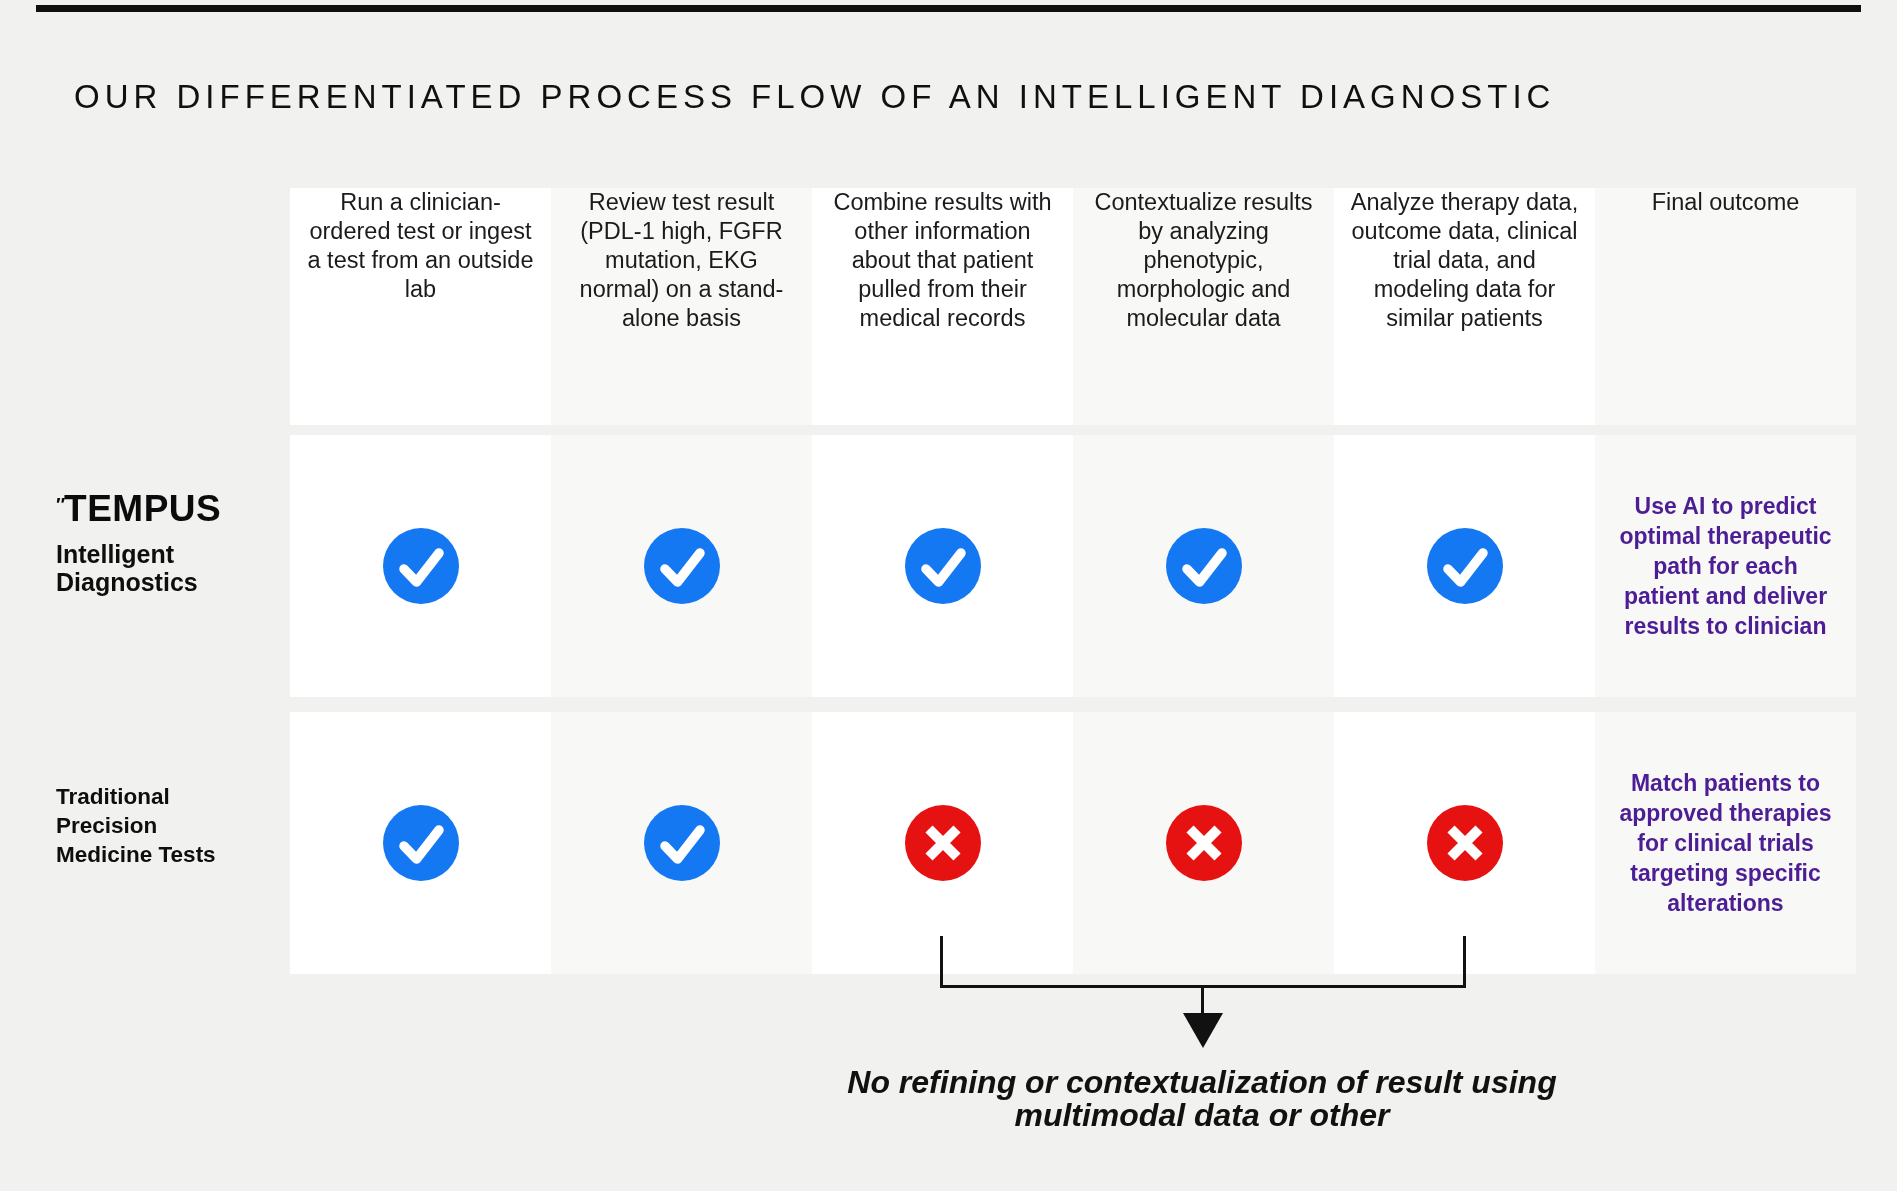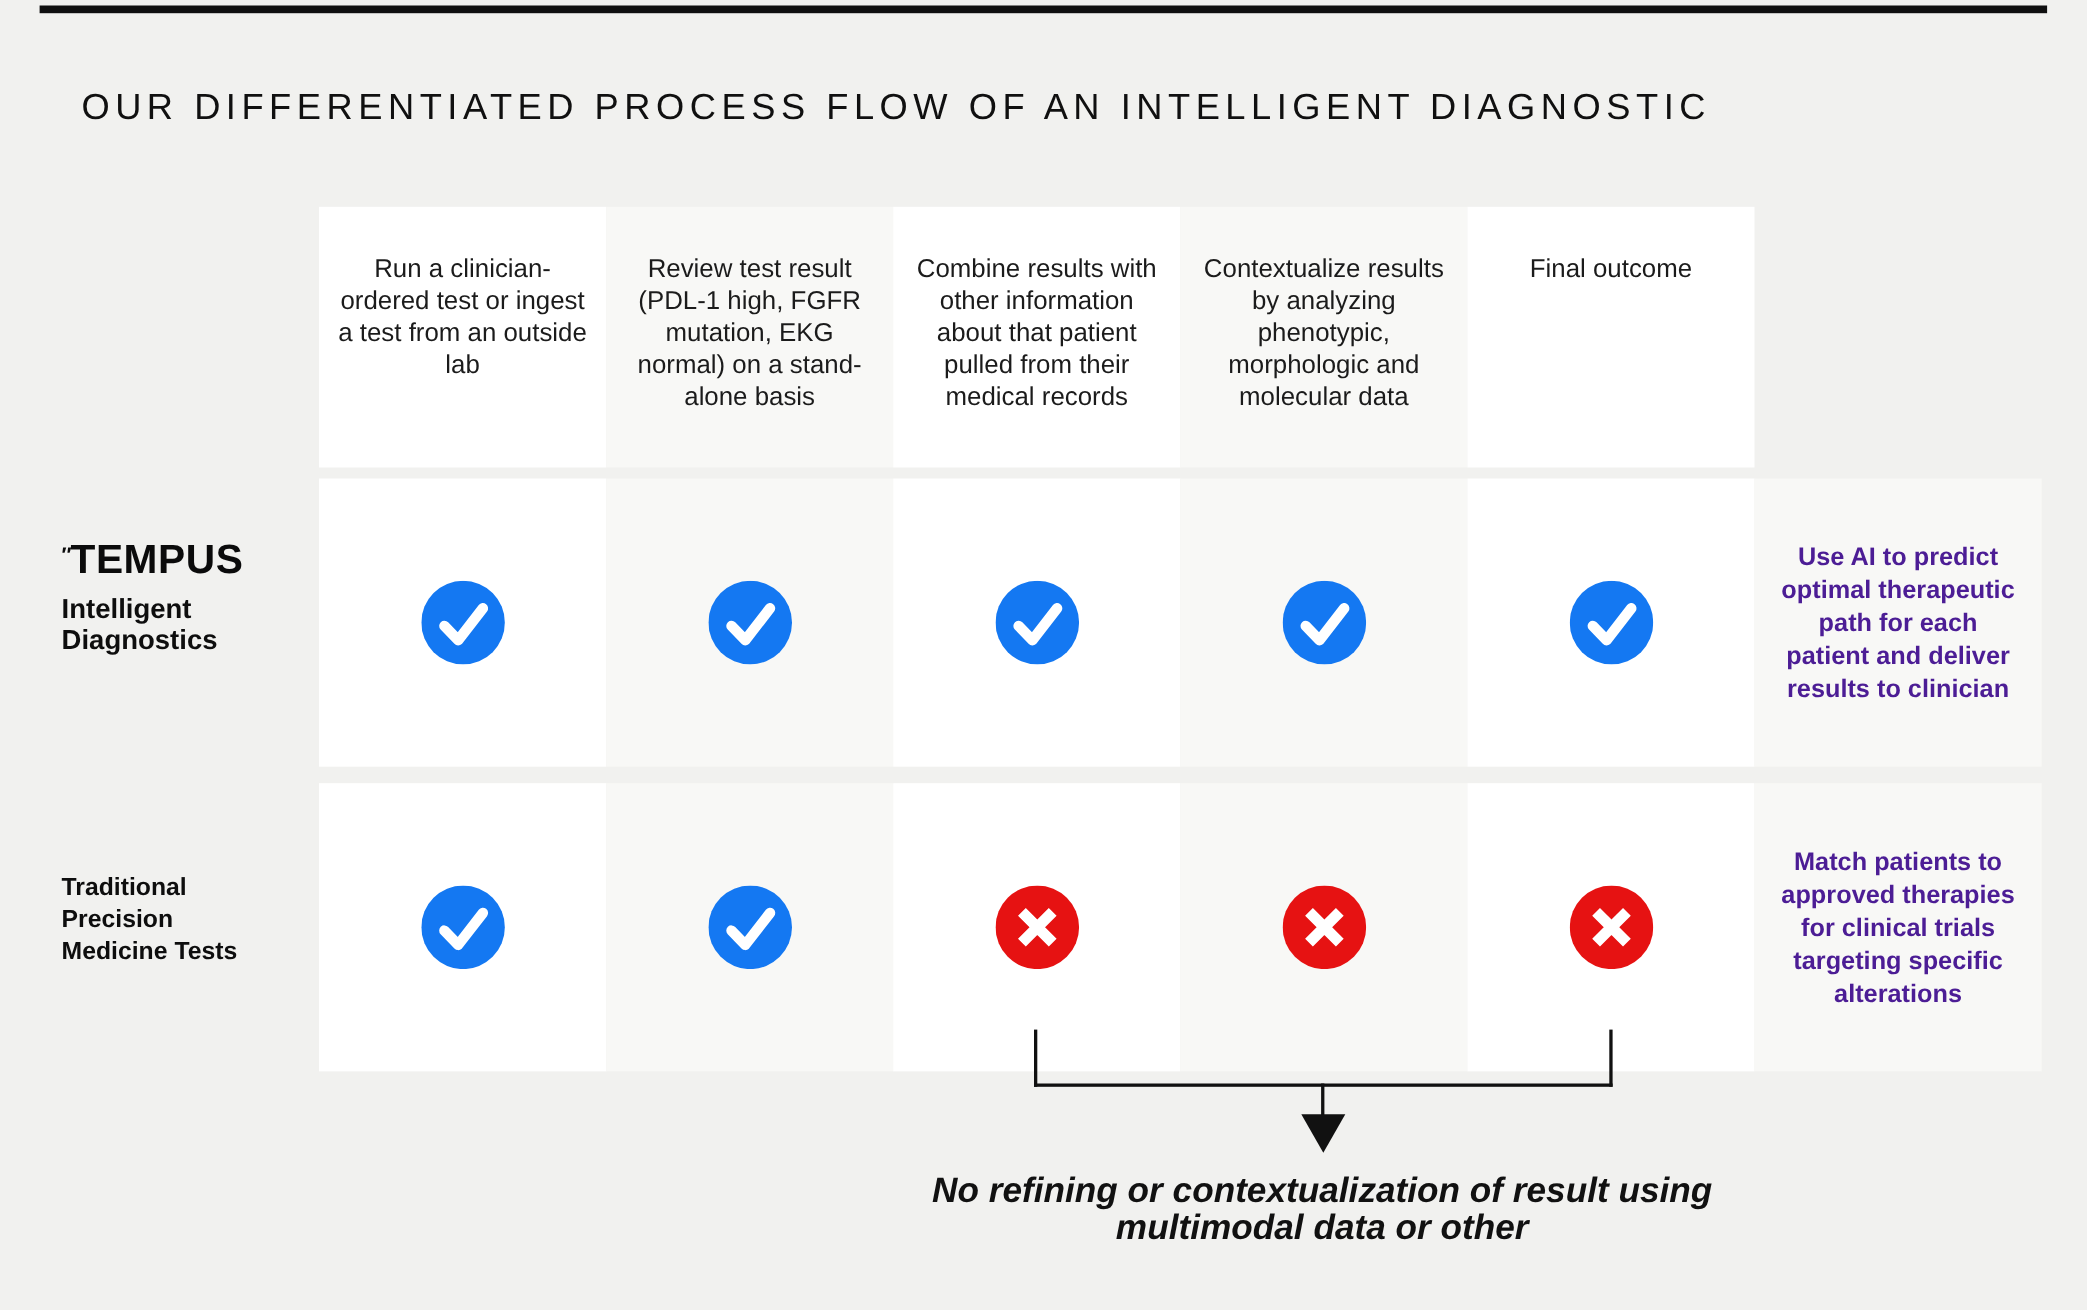--- a/index.html
+++ b/index.html
@@ -26,36 +26,36 @@
   
   .row{position:absolute;left:290px;width:1566px;display:flex;}
   .header-row{top:188px;height:237px;}
   #row-tempus{top:435px;height:262px;}
   #row-trad{top:712px;height:262px;}
   .cell{flex:0 0 261px;display:flex;align-items:center;justify-content:center;}
   .row .cell:nth-child(odd){background:#ffffff;}
   .row .cell:nth-child(even){background:#f8f8f6;}
   .hcell{align-items:flex-start;}
   .htext{
-    padding-top:42px;width:232px;text-align:center;
+    width:232px;text-align:center;
     font-size:23.5px;line-height:29px;color:#1b1b1b;font-weight:400;
   }
   .otext{
     width:216px;text-align:center;
     font-size:23px;line-height:30px;font-weight:700;color:#4c1d95;
   }
   .icon-slot{width:76px;height:76px;}
   .icon-slot svg{display:block;}
 
   
   .tempus-block{left:56px;top:488px;width:210px;}
   .brand{font-size:37px;font-weight:900;letter-spacing:0.5px;color:#0b0b0b;white-space:nowrap;}
   .ticks{font-size:0.52em;position:relative;top:-0.5em;margin-right:-0.06em;letter-spacing:0;}
   .sublabel{margin-top:10px;width:150px;font-size:25px;font-weight:700;line-height:28px;color:#0e0e0e;}
-  .trad-label{left:56px;top:782px;width:172px;font-size:22.5px;font-weight:700;line-height:29px;color:#0e0e0e;margin-top:10px;}
+  .trad-label{left:56px;top:782px;width:172px;font-size:22.5px;font-weight:700;line-height:29px;color:#0e0e0e;}
 
   
   .bk{background:#111111;}
   .bk-left{left:940px;top:936px;width:3px;height:52px;}
   .bk-right{left:1463px;top:936px;width:3px;height:52px;}
   .bk-bar{left:940px;top:985px;width:526px;height:3px;}
   .bk-stem{left:1201px;top:985px;width:3px;height:30px;}
   .bk-head{
     left:1183px;top:1013px;width:0;height:0;
     border-left:20px solid transparent;border-right:20px solid transparent;
@@ -82,20 +82,23 @@
   <div class="cell hcell">
       <div class="htext">Review test result (PDL-1 high, FGFR mutation, EKG normal) on a stand-alone basis</div>
     </div>
   <div class="cell hcell">
       <div class="htext">Combine results with other information about that patient pulled from their medical records</div>
     </div>
   <div class="cell hcell">
       <div class="htext">Contextualize results by analyzing phenotypic, morphologic and molecular data</div>
     </div>
   <div class="cell hcell">
+      <div class="htext">Analyze therapy data, outcome data, clinical trial data, and modeling data for similar patients</div>
+    </div>
+  <div class="cell hcell">
       <div class="htext">Final outcome</div>
     </div>
 </div>
 
 <div class="row body-row" id="row-tempus">
   <div class="cell icell">
       <div class="icon-slot">
         <svg width="76" height="76" viewBox="0 0 76 76">
           <circle cx="38" cy="38" r="38" fill="#1478f2"></circle>
           <path d="M21 41 L33.5 54 L56 25" fill="none" stroke="#ffffff" stroke-width="9.5" stroke-linecap="round" stroke-linejoin="round"></path>

